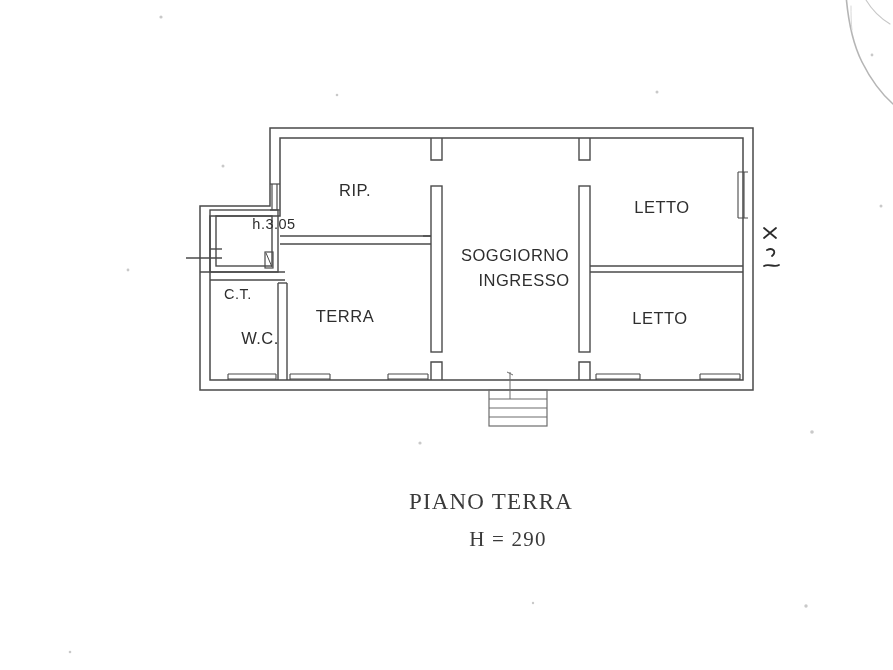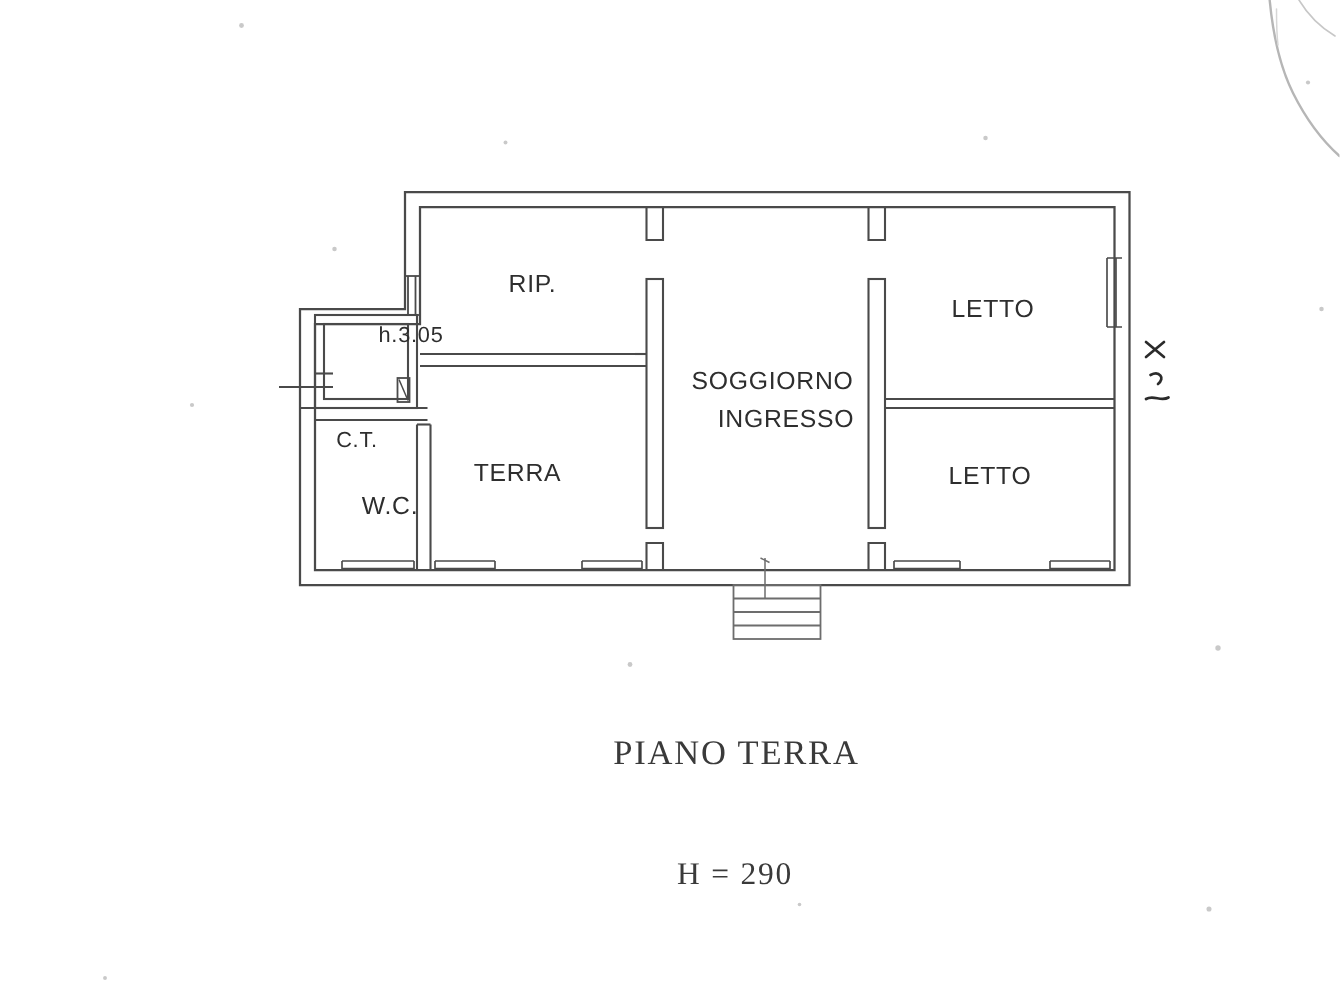--- a/index.html
+++ b/index.html
@@ -176,13 +176,13 @@
     <div class="room-label sz-normal" style="left: 515px; top: 255px;">SOGGIORNO</div>
     <div class="room-label sz-normal" style="left: 524px; top: 280px;">INGRESSO</div>
     <div class="room-label sz-normal" style="left: 662px; top: 207px;">LETTO</div>
     <div class="room-label sz-normal" style="left: 660px; top: 318px;">LETTO</div>
     <div class="room-label sz-small" style="left: 240px; top: 224px; margin-left: 34px;">h.3.05</div>
     <div class="room-label sz-small" style="left: 238px; top: 250px; margin-top: 44px;">C.T.</div>
   </div>
 
 <div class="caption caption-main" style="left:491px; top:489px;">PIANO TERRA</div>
 
-<div class="caption caption-sub" style="left:490px; top:527px;margin-top:43px;">H = 290</div>
+<div class="caption caption-sub" style="left:508px; top:527px;">H = 290</div>
 
 </body></html>

